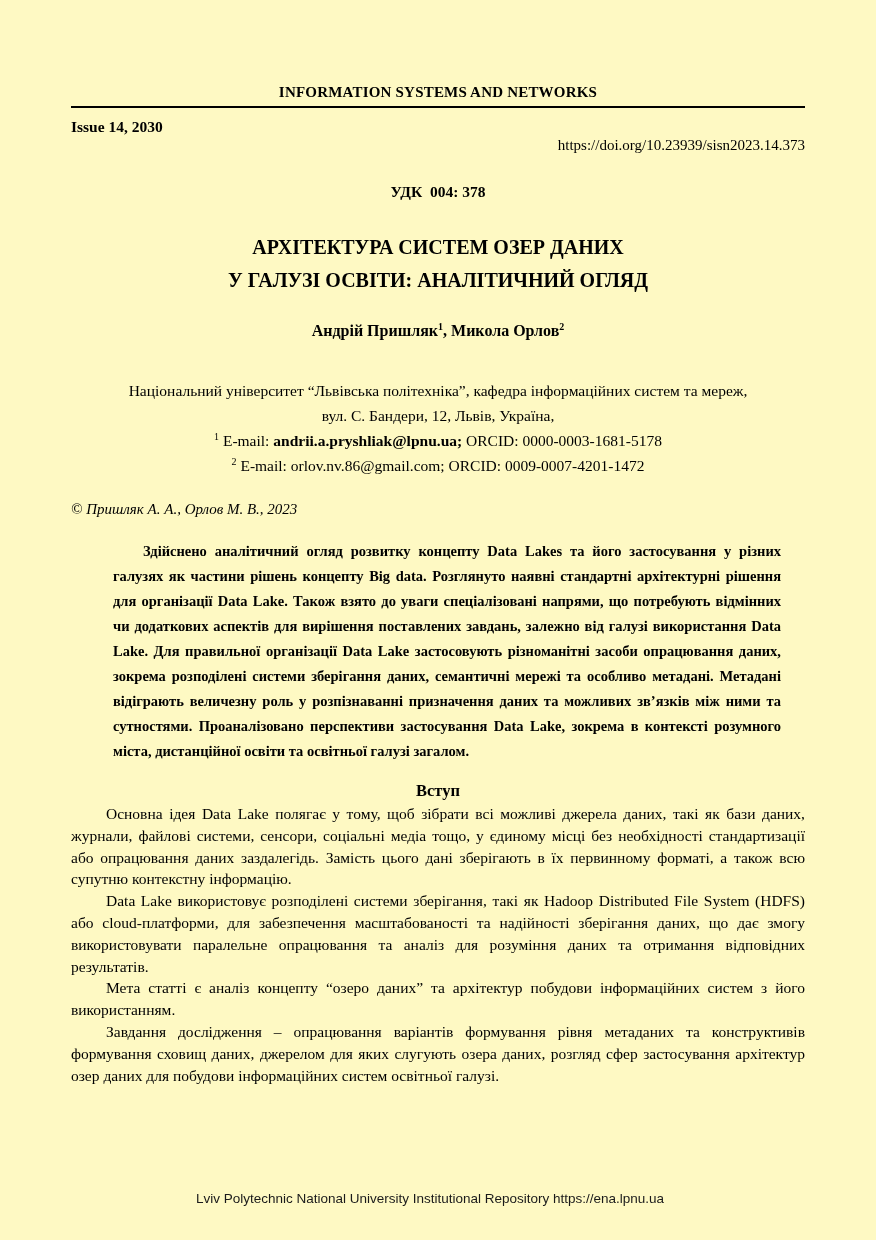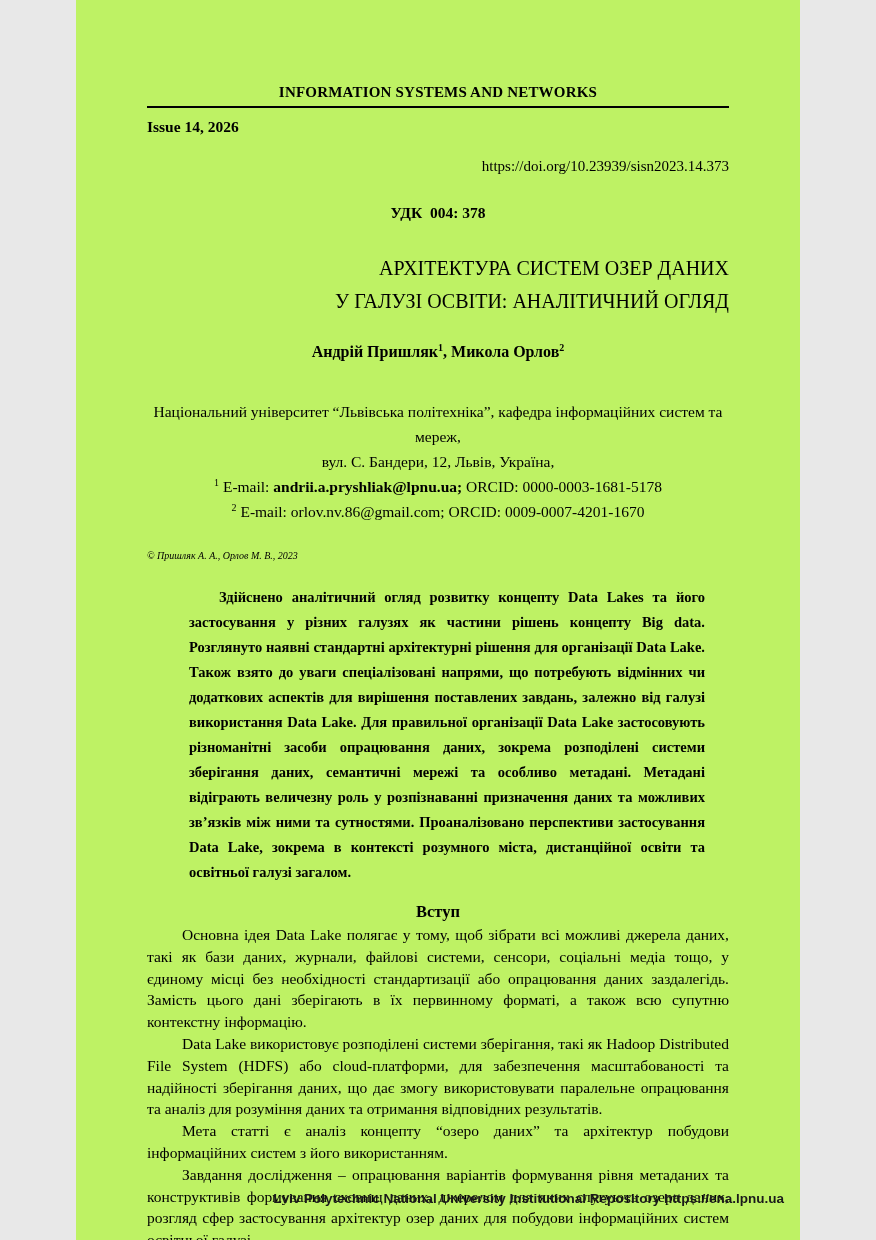--- a/index.html
+++ b/index.html
@@ -1,79 +1,79 @@
 <!DOCTYPE html>
 <html><head>
 <meta charset="utf-8">
 <title></title>
 <style>
   html, body { margin:0; padding:0; background:#e8e8e8; }
   .page {
-    width:724px; height:1240px; margin:0 auto; background:#bef264;
+    width:876px; height:1240px; margin:0 auto; background:#fef9c3;
     position:relative; overflow:hidden; color:#000;
     font-family:"Liberation Serif", serif;
   }
   .content { padding:84px 71px 0 71px; }
 
   .journal-title { text-align:center; font-weight:700; font-size:15px; line-height:17px; letter-spacing:0.2px; }
   .head-rule { border:none; border-top:2px solid #000; margin:5px 0 0 0; }
   .issue { font-weight:700; font-size:15.5px; line-height:19px; margin-top:9px; }
-  .doi { text-align:right; font-size:15px; line-height:19px; margin-top:21px; }
+  .doi { text-align:right; font-size:15px; line-height:19px; }
   .udc { text-align:center; font-weight:700; font-size:15.5px; line-height:19px; margin-top:27px; white-space:pre; }
 
-  .article-title { margin:30px 0 0 0; text-align:right; font-weight:400; font-size:20px; line-height:33px; }
+  .article-title { margin:30px 0 0 0; text-align:center; font-weight:700; font-size:20px; line-height:33px; }
   .article-title .t-line { display:block; }
 
   .authors { margin-top:24px; text-align:center; font-weight:700; font-size:16px; line-height:20px; }
   sup { font-size:10px; line-height:0; }
 
   .affiliation { margin-top:37px; text-align:center; font-size:15.5px; line-height:25px; }
   .contact-line { text-align:center; font-size:15.5px; line-height:25px; }
   .contact-line b { font-weight:700; }
 
-  .copyright { margin-top:22px; font-style:italic; font-size:10px; line-height:19px; }
+  .copyright { margin-top:22px; font-style:italic; font-size:15px; line-height:19px; }
 
   .abstract-block { margin:20px 24px 0 42px; }
   .abstract-par, .keywords-par {
     font-weight:700; font-size:14.5px; line-height:25px;
     text-align:justify; text-indent:30px; margin:0;
   }
 
   .section-heading { margin:16px 0 0 0; text-align:center; font-weight:700; font-size:16.5px; line-height:21px; }
   .body-par { font-size:15.5px; line-height:21.8px; text-align:justify; text-indent:35px; margin:0; }
   .body-text { margin-top:2px; }
 
   .footer {
-    position:absolute; left:0; right:16px; bottom:34px; text-align:right;
-    font-family:"Liberation Sans", sans-serif; font-size:13.5px; color:#1a1a1a;font-weight:bold;
+    position:absolute; left:0; right:16px; bottom:34px; text-align:center;
+    font-family:"Liberation Sans", sans-serif; font-size:13.5px; color:#1a1a1a;
   }
 </style>
 </head>
 <body>
 
 <div class="page">
   <div class="content">
 
     <div class="journal-title">INFORMATION SYSTEMS AND NETWORKS</div>
     <hr class="head-rule">
-    <div class="issue">Issue 14, 2026</div>
+    <div class="issue">Issue 14, 2030</div>
     <div class="doi">https://doi.org/10.23939/sisn2023.14.373</div>
     <div class="udc">УДК  004: 378</div>
 
     <h1 class="article-title">
         <span class="t-line">АРХІТЕКТУРА СИСТЕМ ОЗЕР ДАНИХ</span>
         <span class="t-line">У ГАЛУЗІ ОСВІТИ: АНАЛІТИЧНИЙ ОГЛЯД</span>
       </h1>
 
     <div class="authors"><span>Андрій Пришляк</span><sup>1</sup><span>, </span><span>Микола Орлов</span><sup>2</sup></div>
 
     <div class="affiliation"><span>Національний університет “Львівська політехніка”, кафедра інформаційних систем та мереж,</span><br><span>вул. С. Бандери, 12, Львів, Україна,</span></div>
 
     <div class="contact-line"><sup>1</sup><span> E-mail: </span><b>andrii.a.pryshliak@lpnu.ua;</b><span> ORCID: 0000-0003-1681-5178</span></div>
-    <div class="contact-line"><sup>2</sup><span> E-mail: orlov.nv.86@gmail.com; ORCID: 0009-0007-4201-1670</span></div>
+    <div class="contact-line"><sup>2</sup><span> E-mail: orlov.nv.86@gmail.com; ORCID: 0009-0007-4201-1472</span></div>
 
     <div class="copyright">© Пришляк А. А., Орлов М. В., 2023</div>
 
     <div class="abstract-block">
       <p class="abstract-par">Здійснено аналітичний огляд розвитку концепту Data Lakes та його застосування у різних галузях як частини рішень концепту Big data. Розглянуто наявні стандартні архітектурні рішення для організації Data Lake. Також взято до уваги спеціалізовані напрями, що потребують відмінних чи додаткових аспектів для вирішення поставлених завдань, залежно від галузі використання Data Lake. Для правильної організації Data Lake застосовують різноманітні засоби опрацювання даних, зокрема розподілені системи зберігання даних, семантичні мережі та особливо метадані. Метадані відіграють величезну роль у розпізнаванні призначення даних та можливих зв’язків між ними та сутностями. Проаналізовано перспективи застосування Data Lake, зокрема в контексті розумного міста, дистанційної освіти та освітньої галузі загалом.</p>
     </div>
 
     <h2 class="section-heading">Вступ</h2>
 
     <div class="body-text">

